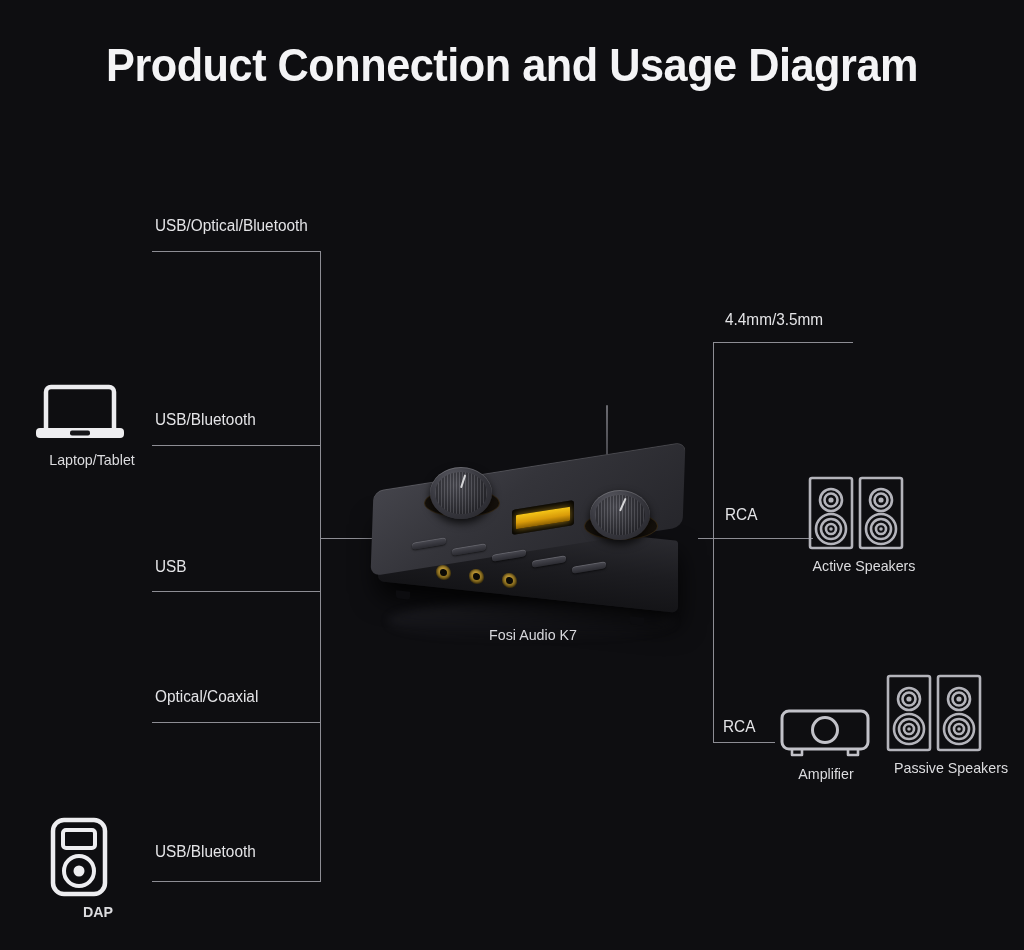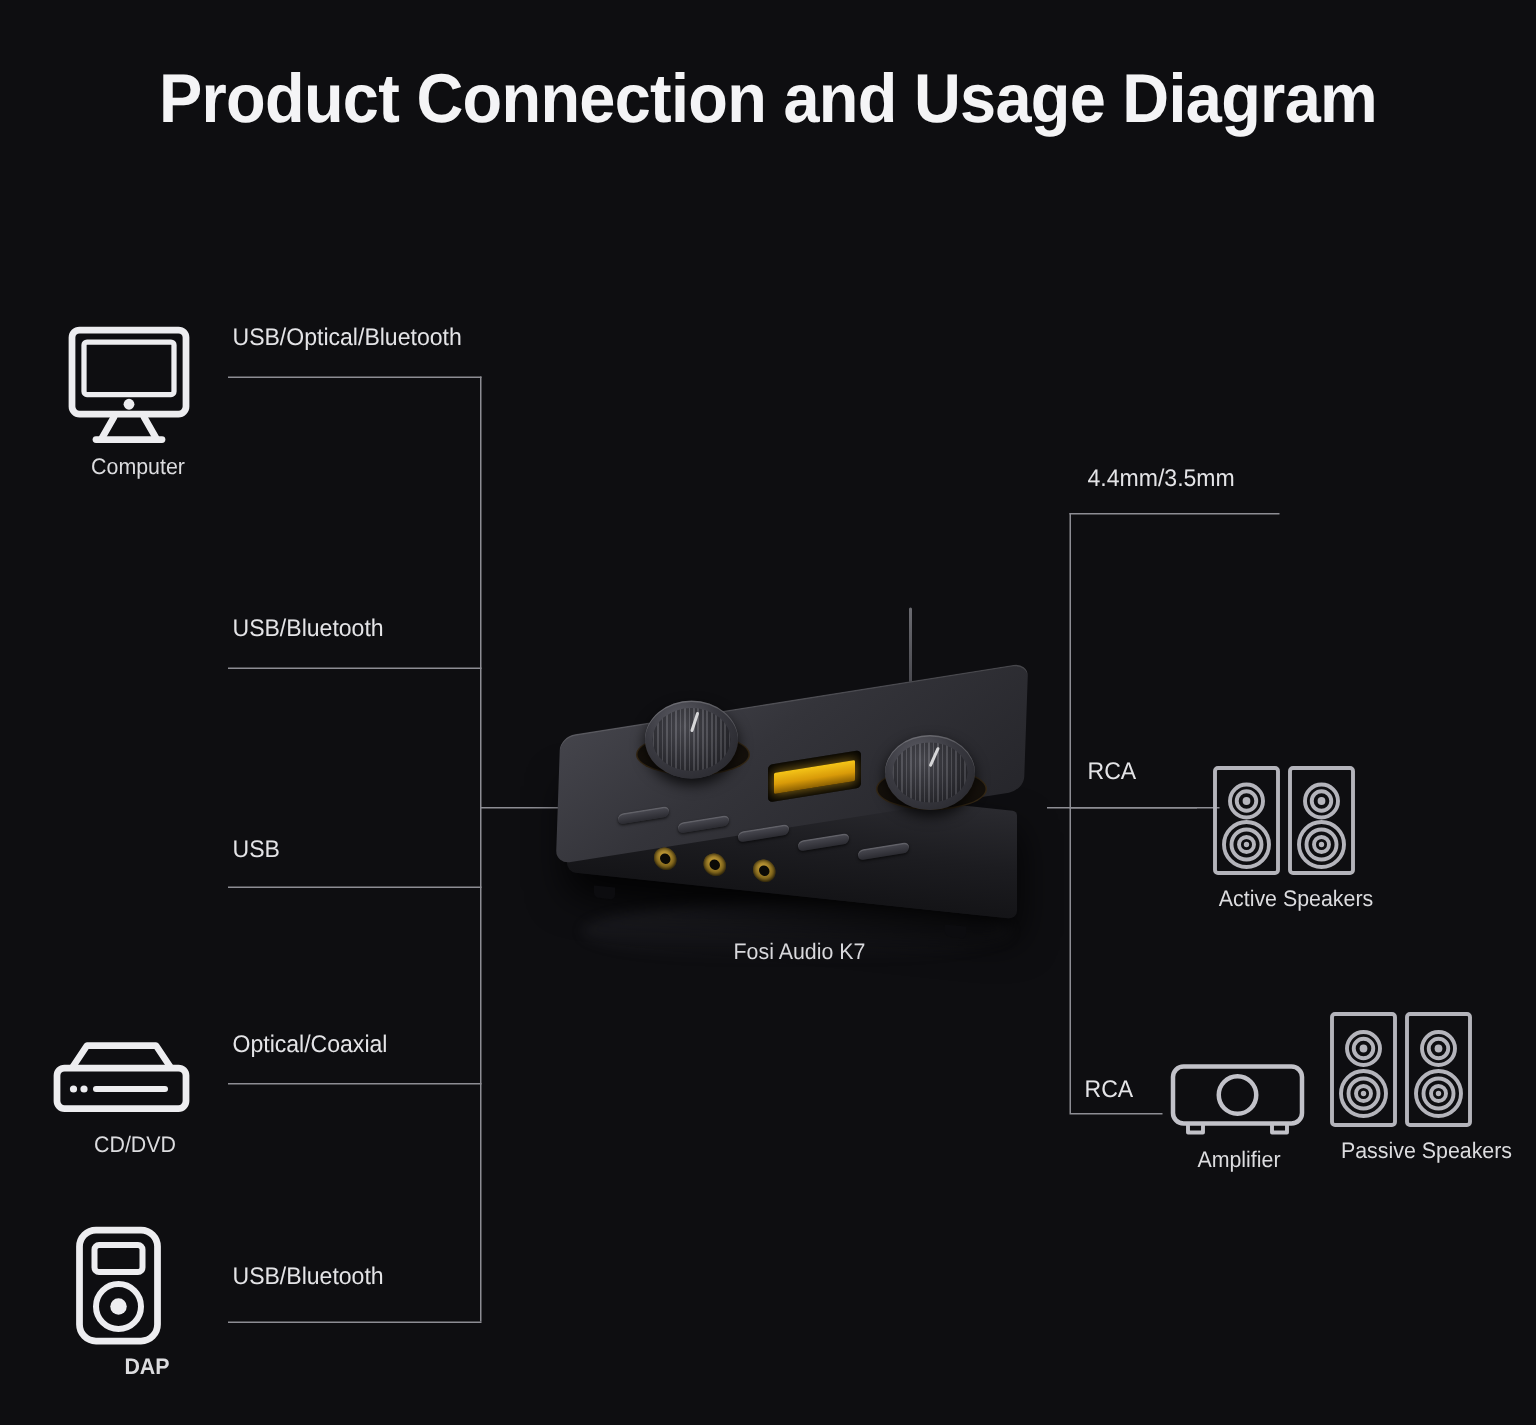--- a/index.html
+++ b/index.html
@@ -227,47 +227,33 @@
   }
   svg { display: block; overflow: visible; }
 </style>
 </head>
 <body>
 
 <div id="stage">
 
   <div id="page-title">Product Connection and Usage Diagram</div>
 
-  <div class="node" style="left:42px; top:216px; width:100px;">
-    <span class="node-icon">
-      <svg width="88" height="82" viewBox="0 0 88 82" fill="none" stroke="#ededf0" stroke-width="4.5">
-        <rect x="6" y="4" width="76" height="56" rx="5"></rect>
-        <rect x="14" y="12" width="60" height="35" rx="2" stroke-width="3.5"></rect>
-        <circle cx="44" cy="53.5" r="3.6" fill="#ededf0" stroke="none"></circle>
-        <path d="M34 62 L26 76 M54 62 L62 76" stroke-linecap="round"></path>
-        <path d="M22 77 L66 77" stroke-linecap="round"></path>
-      </svg>
-    </span>
-    <span class="node-label">Computer</span>
-  </div>
-
-
-
-  <div class="node" style="left:30px; top:692px; width:120px;">
-    <span class="node-icon">
-      <svg width="102" height="58" viewBox="0 0 102 58" fill="none" stroke="#ededf0" stroke-width="4.5">
-        <path d="M18 20 L28 5 H74 L84 20" stroke-linejoin="round"></path>
-        <rect x="8" y="20" width="86" height="27" rx="5"></rect>
-        <path d="M34 34 H80" stroke-width="4" stroke-linecap="round"></path>
-        <circle cx="19" cy="34" r="2.4" fill="#ededf0" stroke="none"></circle>
-        <circle cx="26" cy="34" r="2.4" fill="#ededf0" stroke="none"></circle>
-      </svg>
-    </span>
-    <span class="node-label">CD/DVD</span>
-  </div>
+
+  <div class="node" style="left:32px; top:378px; width:120px;">
+    <span class="node-icon">
+      <svg width="96" height="68" viewBox="0 0 96 68" fill="none" stroke="#ededf0" stroke-width="4.5">
+        <path d="M14 50 V14 a5 5 0 0 1 5-5 H77 a5 5 0 0 1 5 5 V50" stroke-linejoin="round"></path>
+        <rect x="4" y="50" width="88" height="10" rx="4" fill="#ededf0" stroke="none"></rect>
+        <rect x="38" y="52.5" width="20" height="5" rx="2" fill="#17171b" stroke="none"></rect>
+      </svg>
+    </span>
+    <span class="node-label">Laptop/Tablet</span>
+  </div>
+
+
 
   <div class="node" style="left:48px; top:816px; width:100px;font-weight:bold;">
     <span class="node-icon">
       <svg width="62" height="82" viewBox="0 0 62 82" fill="none" stroke="#ededf0" stroke-width="4.5">
         <rect x="5" y="4" width="52" height="74" rx="11"></rect>
         <rect x="15" y="14" width="32" height="18" rx="3" stroke-width="4"></rect>
         <circle cx="31" cy="55" r="15" stroke-width="4"></circle>
         <circle cx="31" cy="55" r="5.5" fill="#ededf0" stroke="none"></circle>
       </svg>
     </span>
@@ -334,21 +320,21 @@
   <div class="wire-v" style="left:713px; top:342px; height:400px;"></div>
   <div class="wire-h" style="left:713px; top:342px; width:140px;"></div>
   <div class="wire-h" style="left:713px; top:538px; width:100px;"></div>
   <div class="wire-h" style="left:713px; top:742px; width:62px;"></div>
 
   <div class="conn-label" style="left:725px; top:311px;">4.4mm/3.5mm</div>
   <div class="conn-label" style="left:725px; top:506px;">RCA</div>
   <div class="conn-label" style="left:723px; top:718px;">RCA</div>
 
 
-  <div class="node" style="left:806px; top:508px; width:116px;">
+  <div class="node" style="left:806px; top:474px; width:116px;">
     <span class="node-icon">
       <svg width="100" height="78" viewBox="0 0 100 78" fill="none" stroke="#b4b4bb" stroke-width="2.6">
         <rect x="4" y="4" width="42" height="70" rx="2"></rect>
         <circle cx="25" cy="26" r="11"></circle>
           <circle cx="25" cy="26" r="6.5"></circle>
           <circle cx="25" cy="26" r="2.6" fill="#b4b4bb" stroke="none"></circle>
         <circle cx="25" cy="55" r="15"></circle>
           <circle cx="25" cy="55" r="10"></circle>
           <circle cx="25" cy="55" r="5"></circle>
           <circle cx="25" cy="55" r="1.8" fill="#b4b4bb" stroke="none"></circle>

